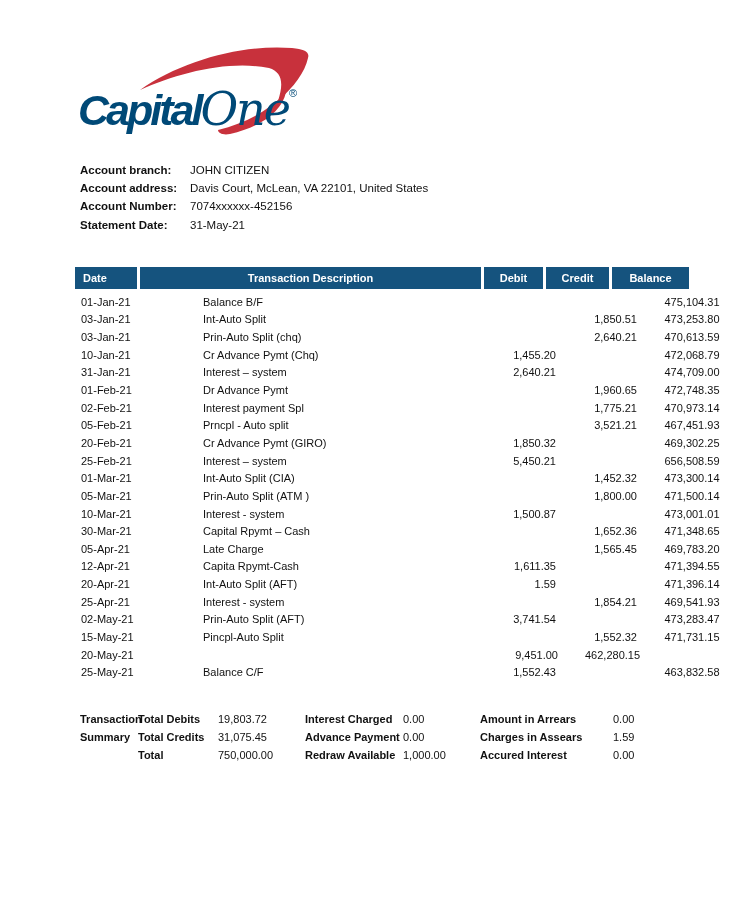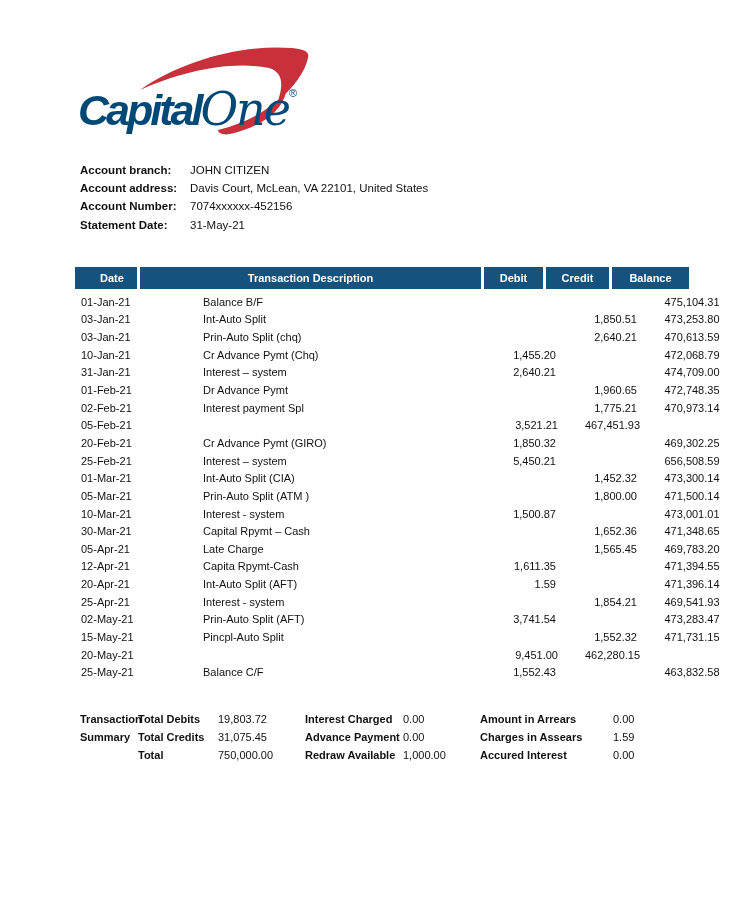--- a/index.html
+++ b/index.html
@@ -35,21 +35,21 @@
   .tx-header, .tx-row {
     display:grid;
     grid-template-columns:62px 341px 59px 63px 77px;
     column-gap:3px;
   }
   .tx-header { height:22px; }
   .tx-header > div {
     background:#15537E; color:#ffffff; font-weight:bold; font-size:11px;
     display:flex; align-items:center;
   }
-  .th-date { padding-left:25px; }
+  .th-date { padding-left:8px; }
   .th-desc, .th-debit, .th-credit, .th-balance { justify-content:center; }
   .tx-body { margin-top:4px; }
   .tx-row { height:17.65px; font-size:11px; align-items:center; color:#111;gap:16px; }
   .td-date { padding-left:6px; }
   .td-desc { padding-left:50px; }
   .td-debit  { text-align:right; padding-right:13px; }
   .td-credit { text-align:right; padding-right:11px; }
   .td-balance{ text-align:center; padding-right:21px; }
 
   
@@ -179,20 +179,21 @@
         <div class="tx-row">
           <div class="td-date">02-Feb-21</div>
           <div class="td-desc">Interest payment Spl</div>
           <div class="td-debit"></div>
           <div class="td-credit">1,775.21</div>
           <div class="td-balance">470,973.14</div>
         </div>
 
         <div class="tx-row">
           <div class="td-date">05-Feb-21</div>
+          <div class="td-desc">Prncpl  - Auto split</div>
           <div class="td-debit"></div>
           <div class="td-credit">3,521.21</div>
           <div class="td-balance">467,451.93</div>
         </div>
 
         <div class="tx-row">
           <div class="td-date">20-Feb-21</div>
           <div class="td-desc">Cr Advance Pymt (GIRO)</div>
           <div class="td-debit">1,850.32</div>
           <div class="td-credit"></div>

